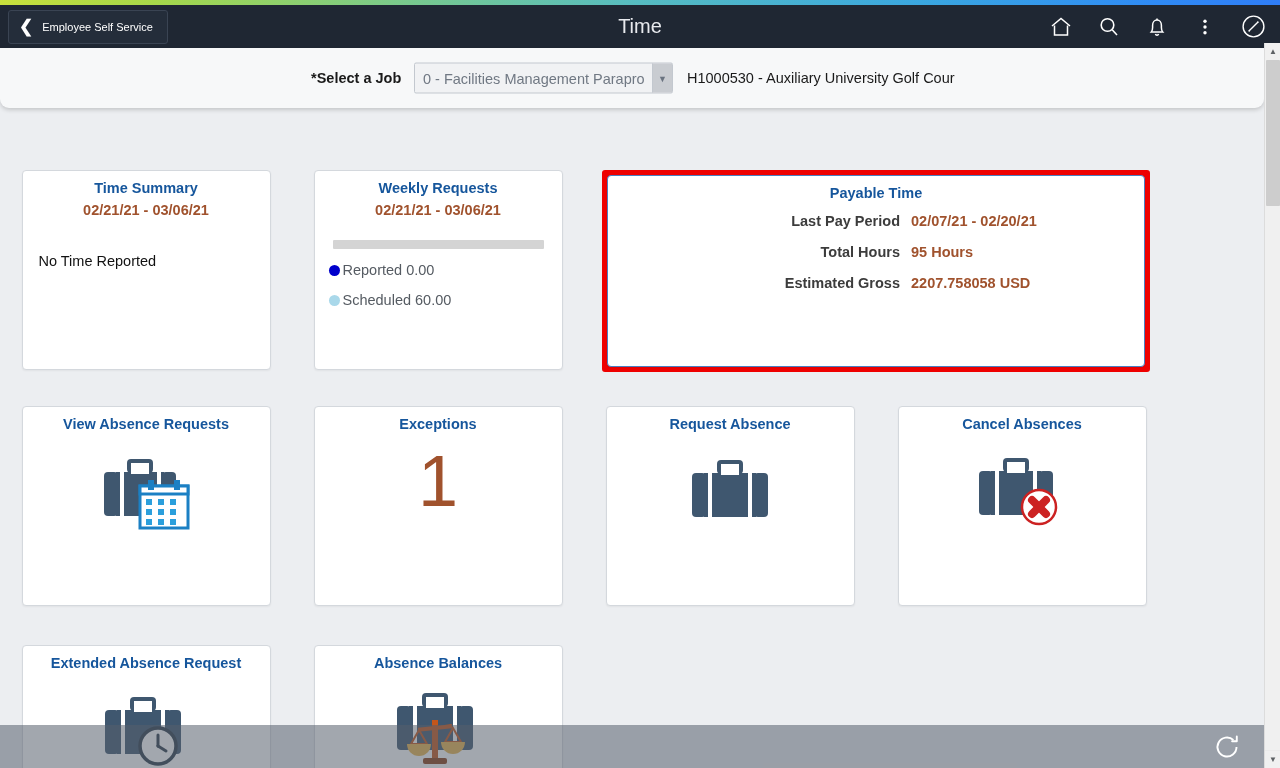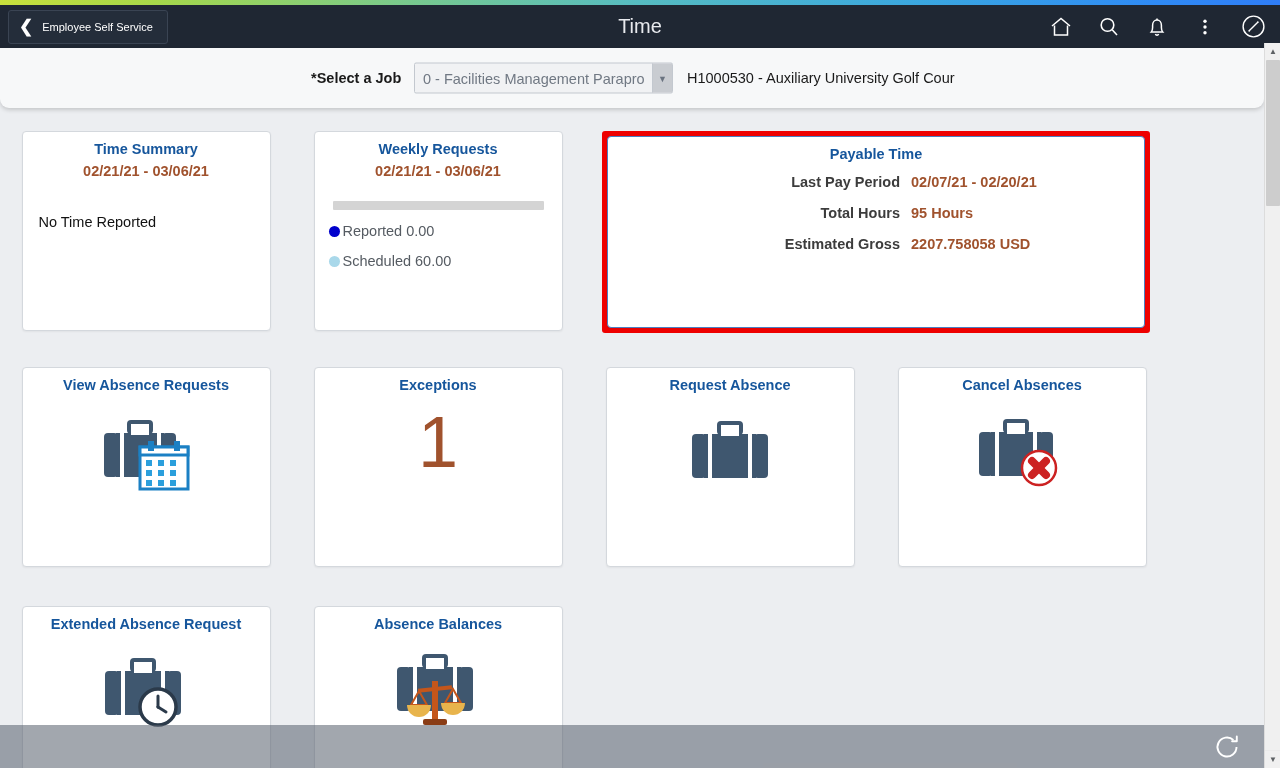--- a/index.html
+++ b/index.html
@@ -67,21 +67,21 @@
     width: 20px; display: flex; align-items: center; justify-content: center;
     background: #c9ccd1; border-left: 1px solid #c3c8cf; color: #6a7380; font-size: 9px;
   }
   .job-desc {
     position: absolute; left: 687px; top: 50%; transform: translateY(-50%);
     font-size: 14.5px; color: #1a1a1a; white-space: nowrap;
   }
 
   
   .grid { position: absolute; top: 131px; left: 0; width: 1264px; }
-  .row { display: flex; }
+  .row { display: flex; margin-top: 39px; }
   .cell { width: 292px; display: flex; justify-content: center; }
 
   .tile {
     width: 249px; height: 200px; background: #ffffff;
     border: 1px solid #d4d8dd; border-radius: 4px;
     box-shadow: 0 1px 2px rgba(0,0,0,0.05);
     position: relative; cursor: pointer; overflow: hidden;
   }
   .tile-title {
     text-align: center; color: #16569c; font-size: 14.5px; font-weight: bold;

